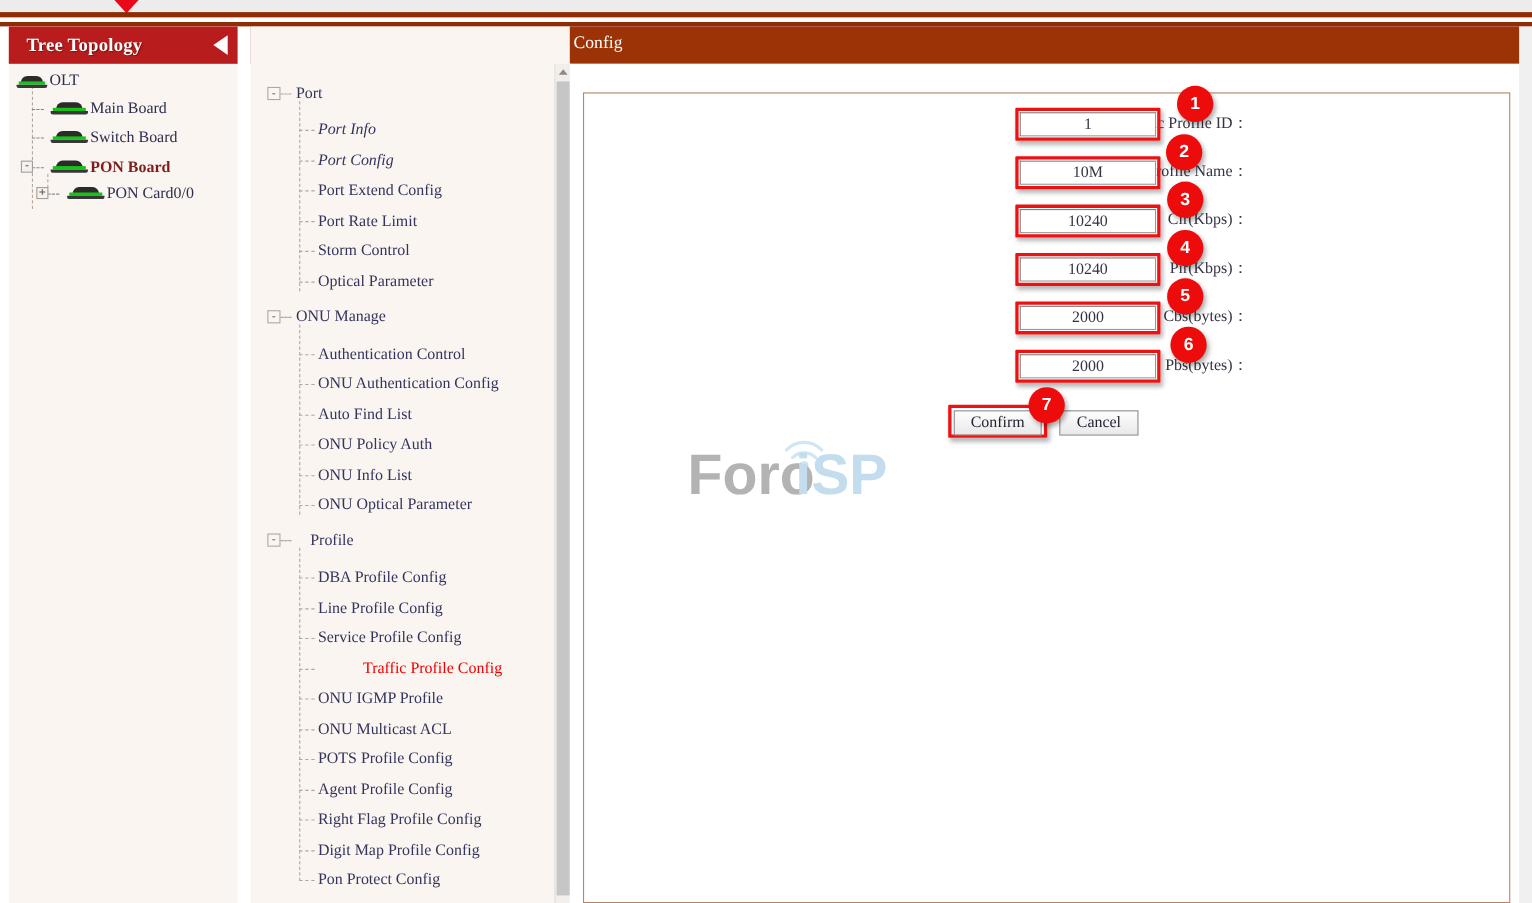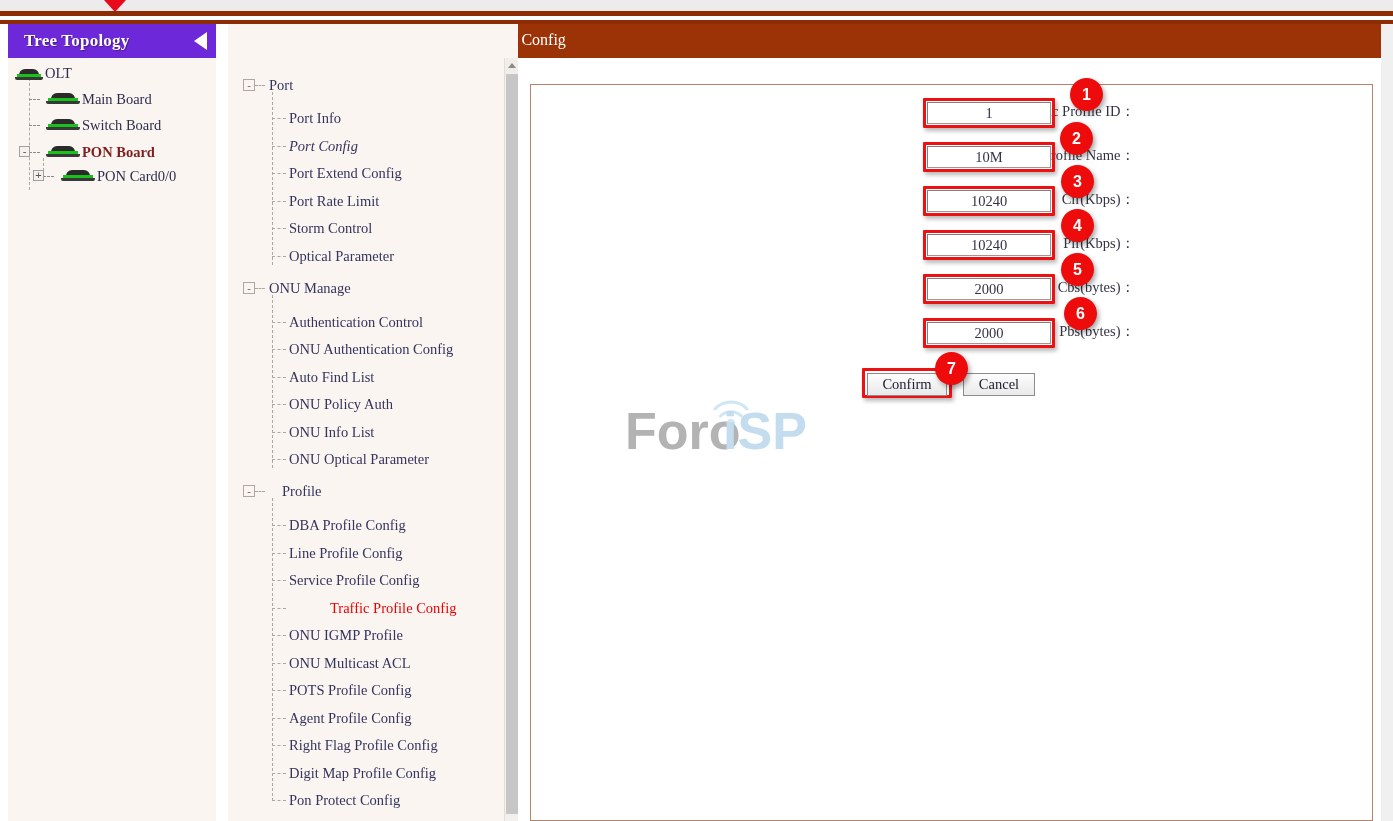--- a/index.html
+++ b/index.html
@@ -53,21 +53,21 @@
   
   .tree-panel {
     position: absolute;
     left: 8px; top: 24px;
     width: 208px; height: 797px;
     background: #faf5f1;
   }
   .tree-header {
     position: relative;
     height: 34px;
-    background: #6d28d9;
+    background: #b91c1c;
     color: #ffffff;
   }
   .tree-header-title {
     position: absolute;
     left: 16px; top: 7px;
     font-size: 17px;
     font-weight: bold;
     letter-spacing: .2px;
     text-shadow: 1px 1px 1px rgba(0,0,0,.35);
   }
@@ -424,21 +424,21 @@
 
   <div class="menu-panel">
     <div class="menu-scrollarea">
 
       <div class="mbox" style="left:15px; top:21px;">-</div>
       <div class="mdash" style="left:27px; top:27px; width:10px;"></div>
       <div class="mnode" style="left:41px; top:19px;">Port</div>
       <div class="mvline" style="left:44px; top:34px; height:173px;"></div>
 
       <div class="mdash" style="left:44px; top:60px; width:14px;"></div>
-      <div class="mnode" style="left:61px; top:52px;">Port Info</div>
+      <div class="mnode" style="left:61px; top:52px;font-style:italic;">Port Info</div>
       <div class="mdash" style="left:44px; top:88px; width:14px;"></div>
       <div class="mnode" style="left:61px; top:80px;font-style:italic;">Port Config</div>
       <div class="mdash" style="left:44px; top:115px; width:14px;"></div>
       <div class="mnode" style="left:61px; top:107px;">Port Extend Config</div>
       <div class="mdash" style="left:44px; top:143px; width:14px;"></div>
       <div class="mnode" style="left:61px; top:135px;">Port Rate Limit</div>
       <div class="mdash" style="left:44px; top:170px; width:14px;"></div>
       <div class="mnode" style="left:61px; top:162px;">Storm Control</div>
       <div class="mdash" style="left:44px; top:198px; width:14px;"></div>
       <div class="mnode" style="left:61px; top:190px;">Optical Parameter</div>

